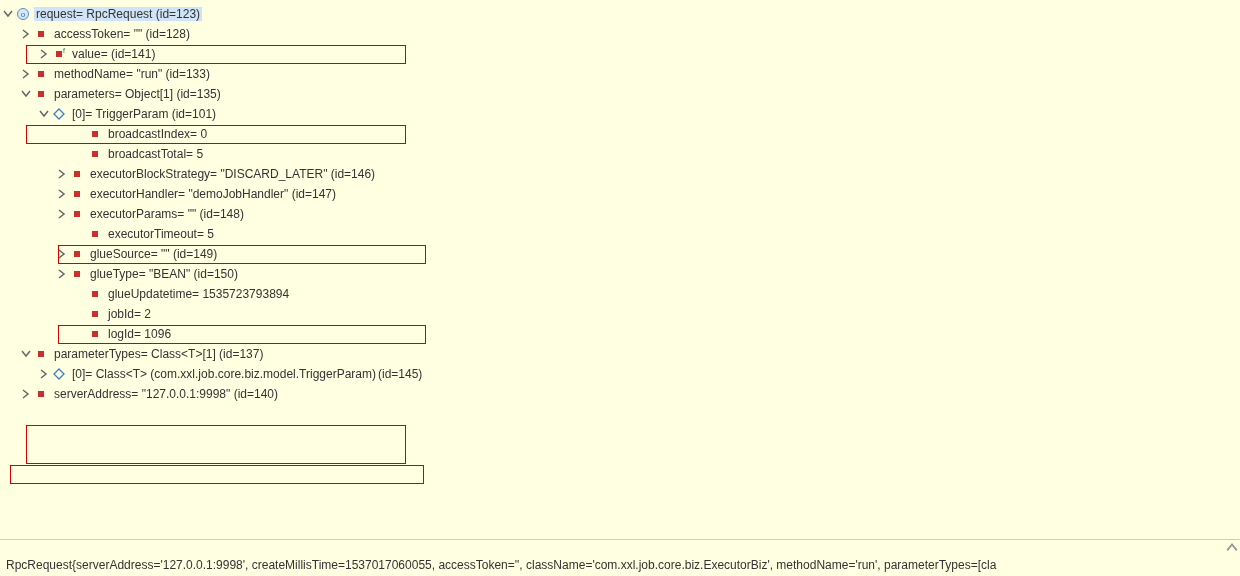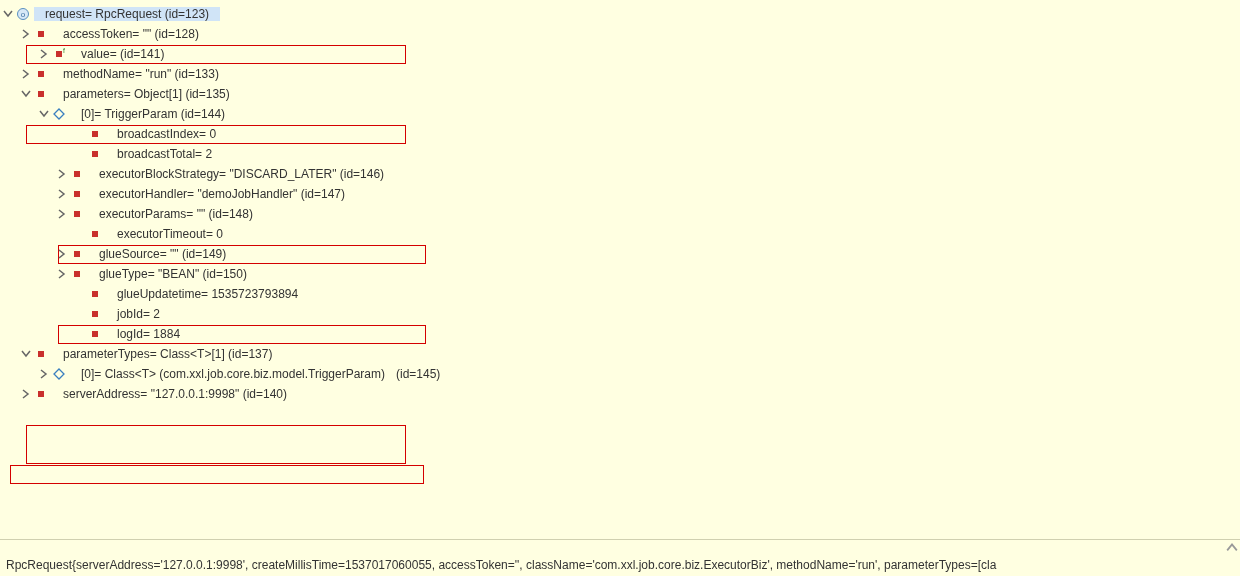--- a/index.html
+++ b/index.html
@@ -39,21 +39,21 @@
   .toggle.blank { visibility: hidden; }
   .icon {
     display: inline-flex;
     width: 14px;
     height: 14px;
     align-items: center;
     justify-content: center;
     margin-right: 4px;
     flex-shrink: 0;
   }
-  .label { padding: 0 11px; }
+  .label { padding: 0 2px; }
   .sel { background: #d0e4f7; }
   .hl {
     border: 1px solid #d40000;
     position: absolute;
     pointer-events: none;
   }
   .footer {
     position: absolute;
     left: 0; right: 0; bottom: 0;
     height: 28px;
@@ -170,21 +170,21 @@
     <span class="toggle">
         <svg viewBox="0 0 10 10">
           <path d="M1 2 L5 7 L9 2" fill="none" stroke="#666" stroke-width="1.5"></path>
         </svg>
       </span>
     <span class="icon">
         <svg viewBox="0 0 14 14">
           <path d="M7 2 L12 7 L7 12 L2 7 Z" fill="none" stroke="#3a7fbf" stroke-width="1.3"></path>
         </svg>
       </span>
-    <span class="label">[0]= TriggerParam  (id=144)</span>
+    <span class="label">[0]= TriggerParam  (id=101)</span>
   </div>
 
   <div class="row">
     <span class="indent"></span>
       <span class="indent"></span>
       <span class="indent"></span>
       <span class="indent"></span>
     <span class="toggle blank"></span>
     <span class="icon">
         <svg viewBox="0 0 14 14">
@@ -198,21 +198,21 @@
     <span class="indent"></span>
       <span class="indent"></span>
       <span class="indent"></span>
       <span class="indent"></span>
     <span class="toggle blank"></span>
     <span class="icon">
         <svg viewBox="0 0 14 14">
           <rect x="4" y="4" width="6" height="6" fill="#c9302c"></rect>
         </svg>
       </span>
-    <span class="label">broadcastTotal= 2</span>
+    <span class="label">broadcastTotal= 5</span>
   </div>
 
   <div class="row">
     <span class="indent"></span>
       <span class="indent"></span>
       <span class="indent"></span>
     <span class="toggle">
         <svg viewBox="0 0 10 10">
           <path d="M2 1 L7 5 L2 9" fill="none" stroke="#666" stroke-width="1.5"></path>
         </svg>
@@ -263,21 +263,21 @@
     <span class="indent"></span>
       <span class="indent"></span>
       <span class="indent"></span>
       <span class="indent"></span>
     <span class="toggle blank"></span>
     <span class="icon">
         <svg viewBox="0 0 14 14">
           <rect x="4" y="4" width="6" height="6" fill="#c9302c"></rect>
         </svg>
       </span>
-    <span class="label">executorTimeout= 0</span>
+    <span class="label">executorTimeout= 5</span>
   </div>
 
   <div class="row">
     <span class="indent"></span>
       <span class="indent"></span>
       <span class="indent"></span>
     <span class="toggle">
         <svg viewBox="0 0 10 10">
           <path d="M2 1 L7 5 L2 9" fill="none" stroke="#666" stroke-width="1.5"></path>
         </svg>
@@ -340,21 +340,21 @@
     <span class="indent"></span>
       <span class="indent"></span>
       <span class="indent"></span>
       <span class="indent"></span>
     <span class="toggle blank"></span>
     <span class="icon">
         <svg viewBox="0 0 14 14">
           <rect x="4" y="4" width="6" height="6" fill="#c9302c"></rect>
         </svg>
       </span>
-    <span class="label">logId= 1884</span>
+    <span class="label">logId= 1096</span>
   </div>
 
   <div class="row">
     <span class="indent"></span>
     <span class="toggle">
         <svg viewBox="0 0 10 10">
           <path d="M1 2 L5 7 L9 2" fill="none" stroke="#666" stroke-width="1.5"></path>
         </svg>
       </span>
     <span class="icon">

